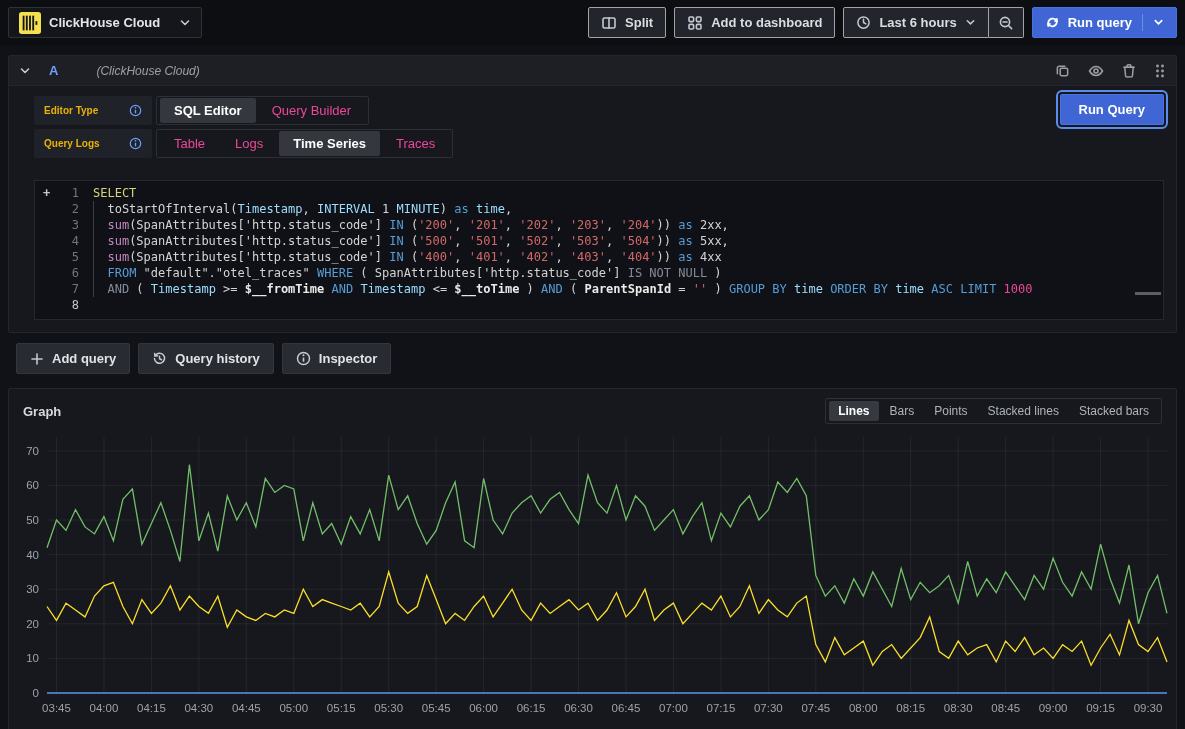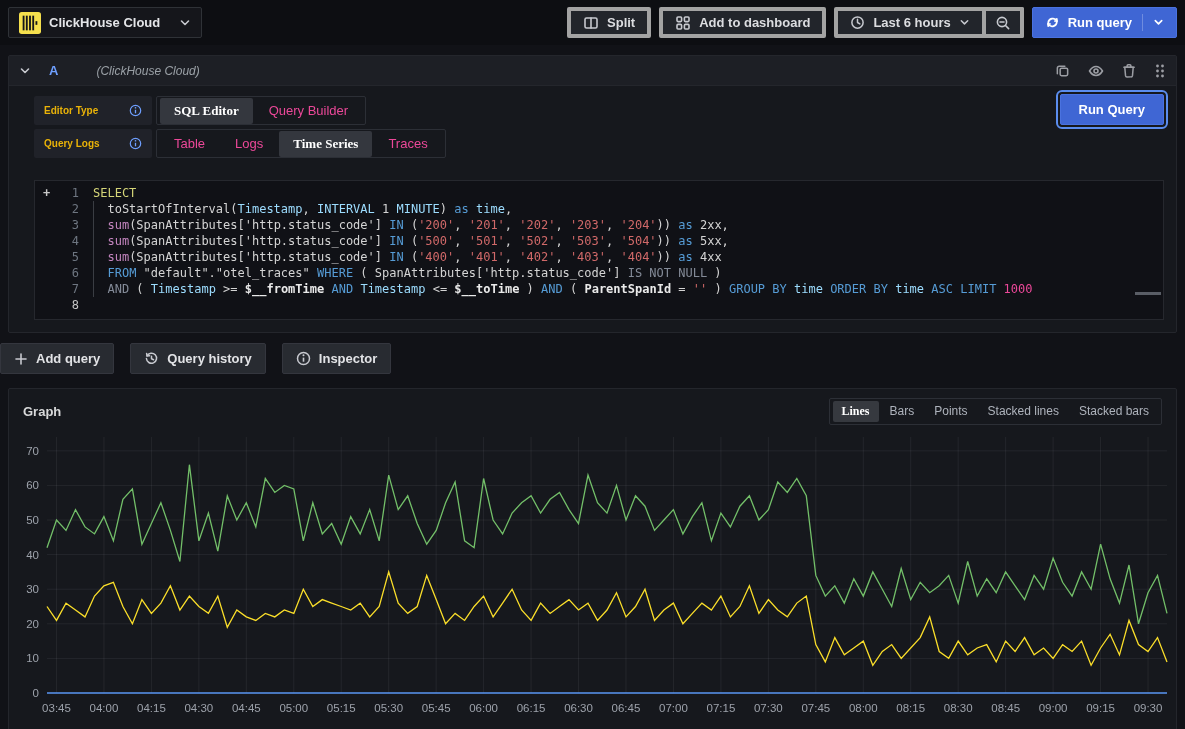--- a/index.html
+++ b/index.html
@@ -10,21 +10,21 @@
 
   
   .topbar { height:45px; background:#0d0e12; display:flex; align-items:center;
             justify-content:space-between; padding:14px 8px; }
   .ds-picker { display:flex; align-items:center; gap:8px; background:#15161b;
                border:1px solid #2f3237; border-radius:2px; height:31px; width:194px;
                padding:0 10px; color:#e4e5e8; font-size:13px; font-weight:600; }
   .ds-picker .chev { margin-left:auto; }
   .topbar-right { display:flex; align-items:center; gap:8px; }
   .tb-btn { display:flex; align-items:center; gap:8px; background:#22252b;
-            border:4px solid #a3a3a3; border-radius:2px; height:31px; padding:0 12px;
+            border:1px solid #a3a3a3; border-radius:2px; height:31px; padding:0 12px;
             color:#dcdde0; font-size:13px; font-weight:600; }
   .tb-group { display:flex; }
   .tb-group .tb-btn:first-child { border-top-right-radius:0; border-bottom-right-radius:0; }
   .tb-group .tb-btn:last-child  { border-left:none; border-top-left-radius:0; border-bottom-left-radius:0; padding:0 9px; }
   .run-query-top { display:flex; align-items:center; gap:8px; background:#3f66d4;
                    border:1px solid #4a72df; border-radius:2px; height:31px; padding:0 12px;
                    color:#fff; font-size:13px; font-weight:600; }
   .run-query-top .divider { width:1px; height:17px; background:rgba(255,255,255,.25); margin:0 2px; }
 
   
@@ -39,21 +39,21 @@
   .qe-body { position:relative; padding:10px 12px 10px 25px; }
   .field-row { display:flex; align-items:stretch; margin-bottom:4px; height:29px; }
   .inline-label { display:flex; align-items:center; gap:7px; background:#202229;
                   color:#eab308; font-size:10px; font-weight:700; padding:0 10px;
                   margin-right:4px; width:118px; border-radius:2px;justify-content:center; }
   .inline-label .info { margin-left:auto; }
   .radio-group { display:flex; align-items:center; border:1px solid #2c2f36; border-radius:2px;
                  padding:0 2px; background:transparent; }
   .radio-opt { background:transparent; border:none; color:#ec4899; font-size:13px;
                padding:5px 14px; border-radius:2px; margin:2px 1px; white-space:nowrap; }
-  .radio-opt.active { background:#34373e; color:#ffffff; font-weight:700;font-family:Liberation Serif, serif; }
+  .radio-opt.active { background:#34373e; color:#ffffff; font-weight:700; }
   .run-query-panel { position:absolute; top:8px; right:12px; background:#3f66d4; color:#fff;
                      border:1px solid #4a72df; border-radius:2px; font-size:13px; font-weight:600;
                      padding:7px 18px; outline:2px solid #5b8dee; outline-offset:2px; }
 
   
   .sql-editor { position:relative; margin:8px 12px 12px 25px; background:#101116;
                 border:1px solid #26282e; font-family:"DejaVu Sans Mono", monospace;
                 font-size:12px; line-height:16px; padding:4px 0 6px 0; }
   .code-line { display:flex; white-space:pre; }
   .gutter { width:58px; flex:none; display:flex; justify-content:flex-end; gap:10px;
@@ -67,21 +67,21 @@
   .tk-kwy   { color:#d5d578; }
   .tk-id    { color:#9cdcfe; }
   .tk-agg   { color:#c586c0; }
   .tk-str   { color:#d16969;margin-top:31px; }
   .tk-num   { color:#ec4899; }
   .tk-gray  { color:#848b98; }
   .tk-macro { color:#eaeaea; font-weight:700; }
   .hscroll-thumb { position:absolute; right:2px; bottom:24px; width:26px; height:3px; background:#5a5e66; }
 
   
-  .actions { display:flex; gap:16px; margin:10px 8px 0 0; }
+  .actions { display:flex; gap:8px; margin:10px 8px 0 16px; }
   .sec-btn { display:flex; align-items:center; gap:8px; background:#282b31; border:1px solid #34363e;
              border-radius:2px; height:31px; padding:0 13px; color:#e2e3e6; font-size:13px; font-weight:600; }
 
   
   .gpanel { margin:14px 8px 0 8px; height:362px; background:#16181d; border:1px solid #24262c;
             border-radius:2px; padding:8px 10px 6px 10px; }
   .gpanel-head { display:flex; align-items:center; justify-content:space-between; height:28px; padding:0 4px; }
   .gpanel-title { font-size:13px; font-weight:700; color:#d8d9da; }
   .chart-radio .radio-opt { padding:3px 9px; font-size:12px; color:#aeb3bc; }
   .chart-radio .radio-opt.active { background:#36393f; color:#fff; }

